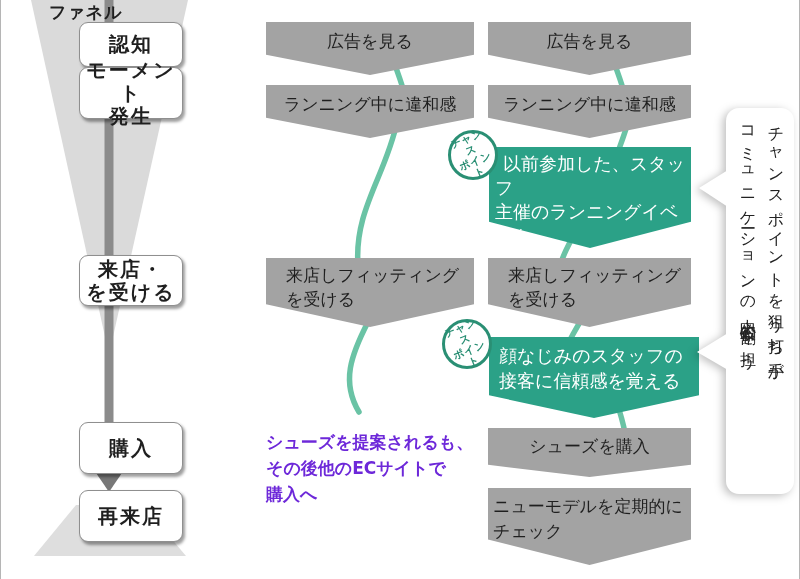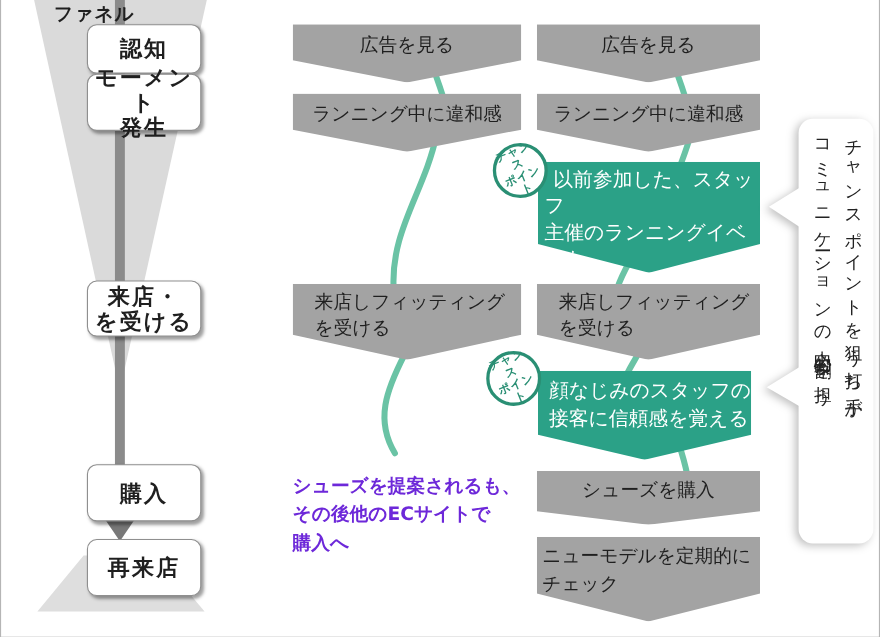--- a/index.html
+++ b/index.html
@@ -107,21 +107,21 @@
 その後他のECサイトで
 購入へ</div>
 
   <div class="abs chev center cut-sm" style="left:487px;top:22px;width:203px;height:53px;">広告を見る</div>
   <div class="abs chev center cut-sm" style="left:487px;top:85px;width:203px;height:53px;">ランニング中に違和感</div>
   <div class="abs chev dark cut-d1" style="left:488px;top:147px;width:202px;height:101px;padding:5px 0 0 6px;box-sizing:border-box;text-indent:8px;">以前参加した、スタッフ
 主催のランニングイベント
 を想起</div>
   <div class="abs chev cut-md" style="left:487px;top:258px;width:203px;height:69px;padding:5px 0 0 20px;box-sizing:border-box;">来店しフィッティング
 を受ける</div>
-  <div class="abs chev dark cut-d2" style="left:488px;top:337px;width:194px;height:81px;padding:6px 0 0 10px;box-sizing:border-box;line-height:25px;">顔なじみのスタッフの
+  <div class="abs chev dark cut-d2" style="left:488px;top:337px;width:210px;height:81px;padding:6px 0 0 10px;box-sizing:border-box;line-height:25px;">顔なじみのスタッフの
 接客に信頼感を覚える</div>
   <div class="abs chev center cut-r4" style="left:487px;top:428px;width:203px;height:49px;padding-top:6px;">シューズを購入</div>
   <div class="abs chev cut-md" style="left:487px;top:488px;width:203px;height:77px;padding:6px 0 0 5px;box-sizing:border-box;line-height:25px;">ニューモデルを定期的に
 チェック</div>
 
   <div class="abs badge" style="left:447px;top:130px;">
     <div class="badge-label">チャンス
 ポイント</div>
   </div>
   <div class="abs badge" style="left:441px;top:319px;">

